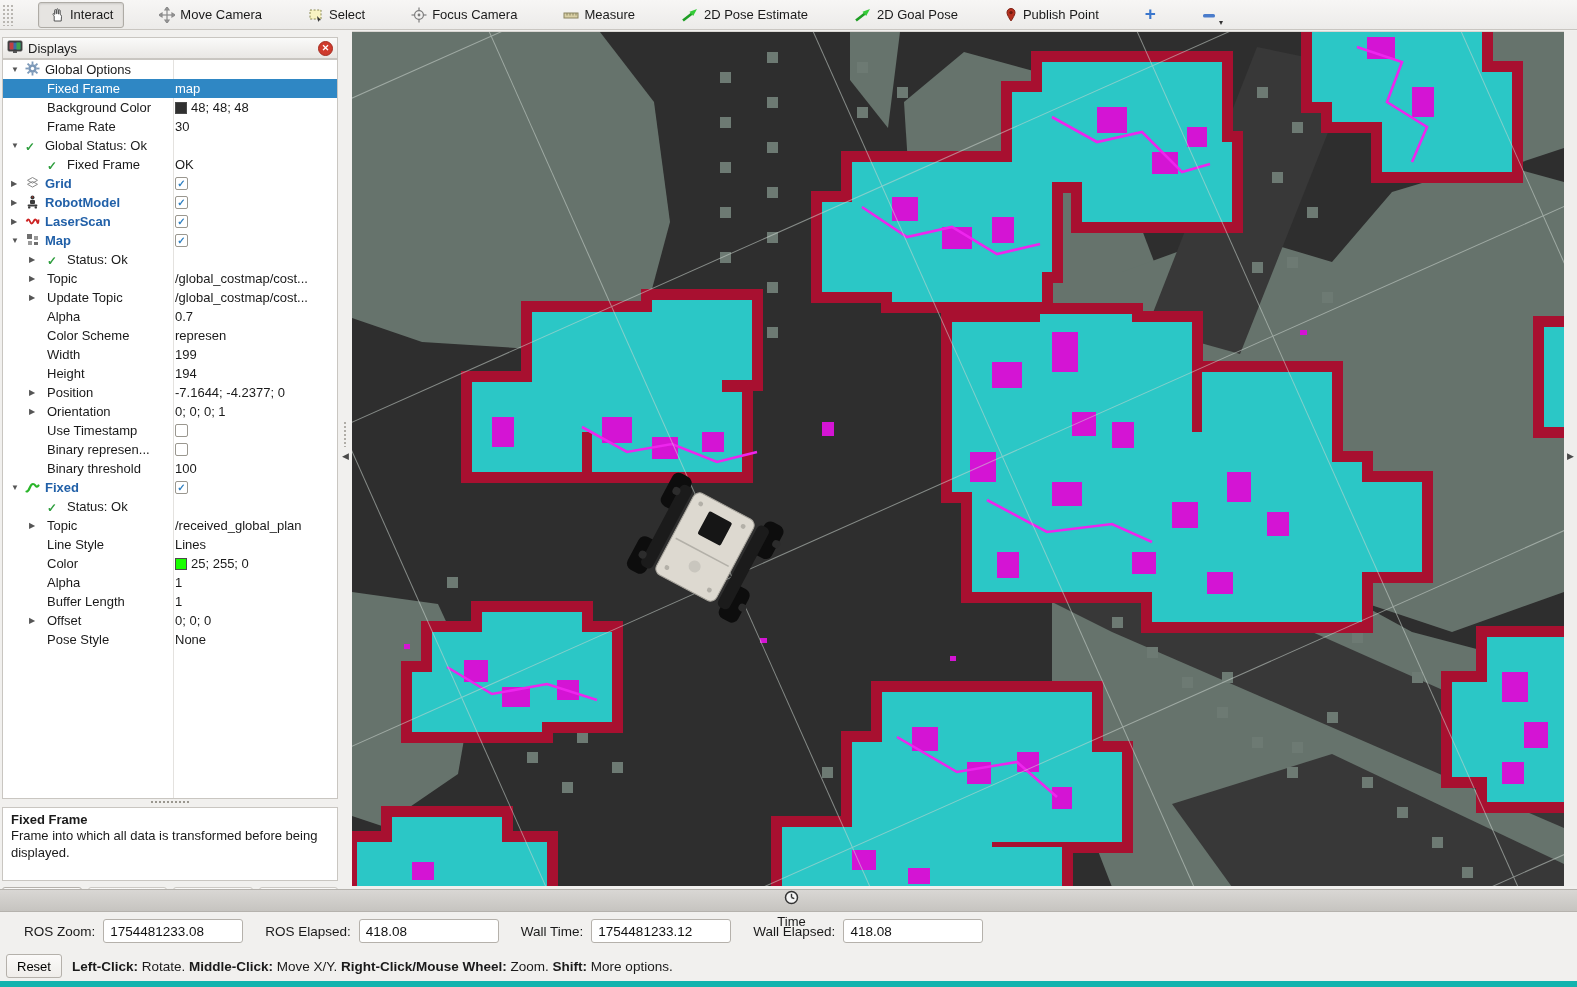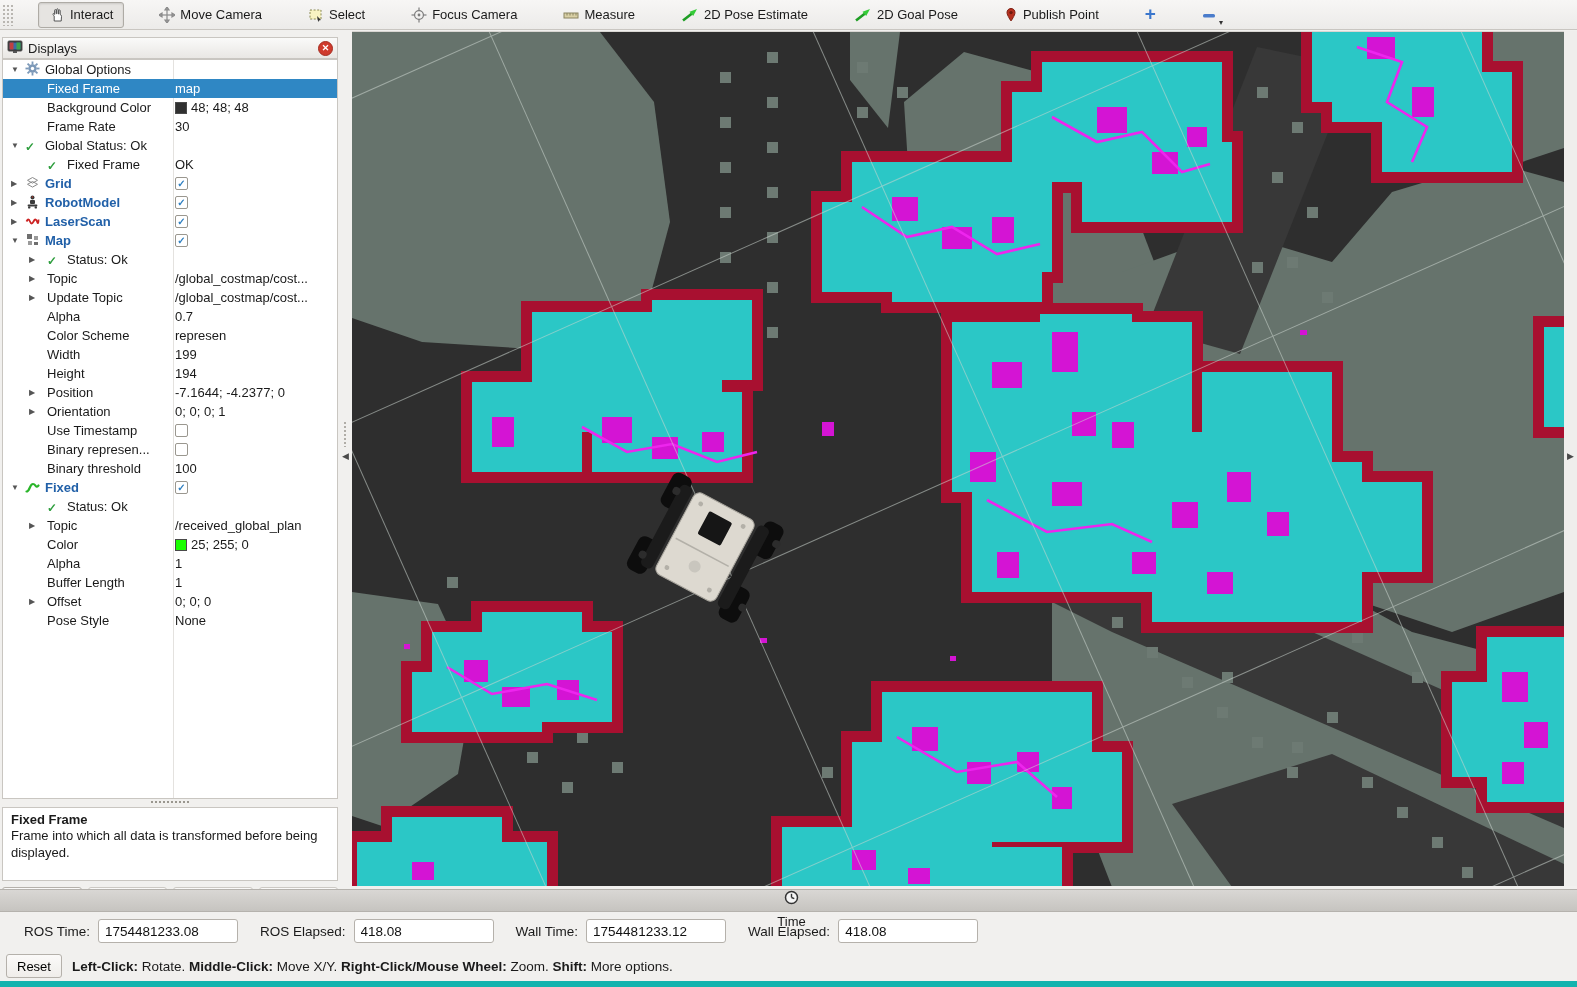--- a/index.html
+++ b/index.html
@@ -415,20 +415,26 @@
         </div>
         <div class="trow">
           <span class="ic" style="left:44px"><span class="checkmark">✓</span></span>
           <span class="lbl" style="left:64px">Status: Ok</span>
         </div>
         <div class="trow">
           <span class="arr" style="left:26px">▶</span>
           <span class="lbl" style="left:44px">Topic</span>
           <span class="val">
             <span>/received_global_plan</span>
+          </span>
+        </div>
+        <div class="trow">
+          <span class="lbl" style="left:44px">Line Style</span>
+          <span class="val">
+            <span>Lines</span>
           </span>
         </div>
         <div class="trow">
           <span class="lbl" style="left:44px">Color</span>
           <span class="val">
             <span class="swatch" style="background:#19ff00"></span>
             <span>25; 255; 0</span>
           </span>
         </div>
         <div class="trow">
@@ -751,21 +757,21 @@
       <svg width="15" height="15" viewBox="0 0 15 15">
         <circle cx="7.5" cy="7.5" r="6" fill="#f5f5f5" stroke="#333" stroke-width="1.5"></circle>
         <line x1="7.5" y1="7.5" x2="7.5" y2="3.8" stroke="#333" stroke-width="1.4"></line>
         <line x1="7.5" y1="7.5" x2="10.3" y2="8.6" stroke="#333" stroke-width="1.4"></line>
       </svg>
     </span>
     <span>Time</span>
   </div>
   <div id="time-fields">
 
-  <label>ROS Time:</label>
+  <label>ROS Zoom:</label>
         <input value="1754481233.08" style="">
         <label>ROS Elapsed:</label>
         <input value="418.08" style="">
         <label>Wall Time:</label>
         <input value="1754481233.12" style="">
         <label>Wall Elapsed:</label>
         <input value="418.08" style="">
       </div>
 </div>
 

